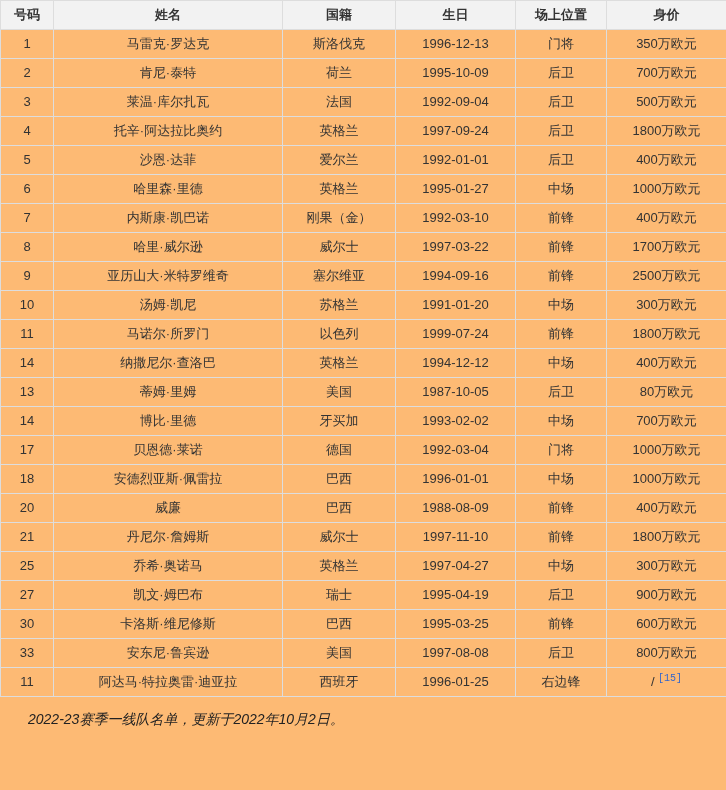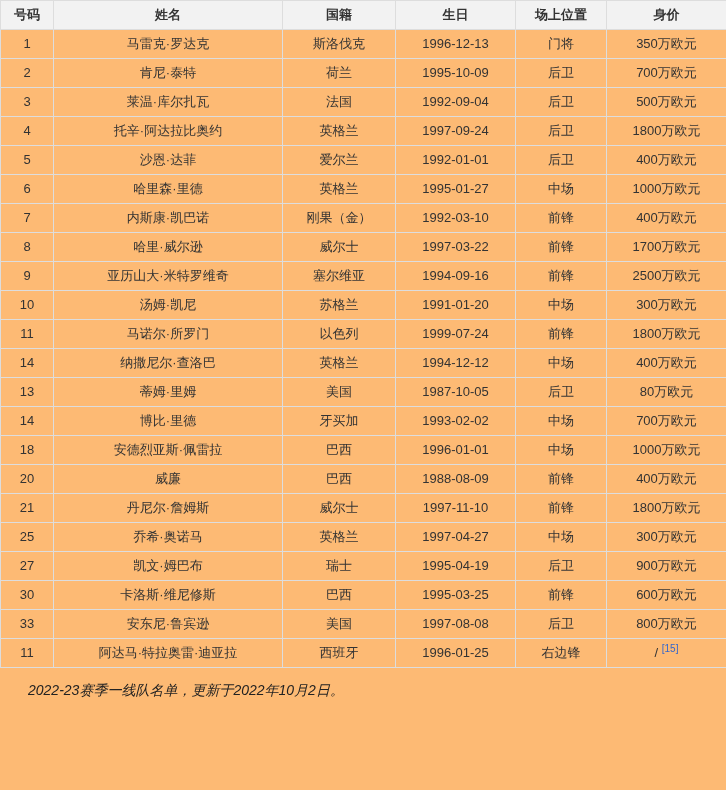--- a/index.html
+++ b/index.html
@@ -34,20 +34,21 @@
   table.squad th {
     background: #f2f2f2;
     font-weight: bold;
     color: #333333;
   }
   table.squad td sup {
     font-size: 10px;
     line-height: 0;
     color: #3366cc;
     cursor: pointer;
+    font-family: Liberation Mono, monospace;
   }
   .caption {
     margin: 14px 16px 0 28px;
     font-size: 14px;
     font-style: italic;
     color: #222222;
   }
 </style>
 </head>
 <body>
@@ -180,20 +181,28 @@
         </tr>
         <tr>
           <td>14</td>
           <td>博比·里德</td>
           <td>牙买加</td>
           <td>1993-02-02</td>
           <td>中场</td>
           <td>700万欧元</td>
         </tr>
         <tr>
+          <td>17</td>
+          <td>贝恩德·莱诺</td>
+          <td>德国</td>
+          <td>1992-03-04</td>
+          <td>门将</td>
+          <td>1000万欧元</td>
+        </tr>
+        <tr>
           <td>18</td>
           <td>安德烈亚斯·佩雷拉</td>
           <td>巴西</td>
           <td>1996-01-01</td>
           <td>中场</td>
           <td>1000万欧元</td>
         </tr>
         <tr>
           <td>20</td>
           <td>威廉</td>

